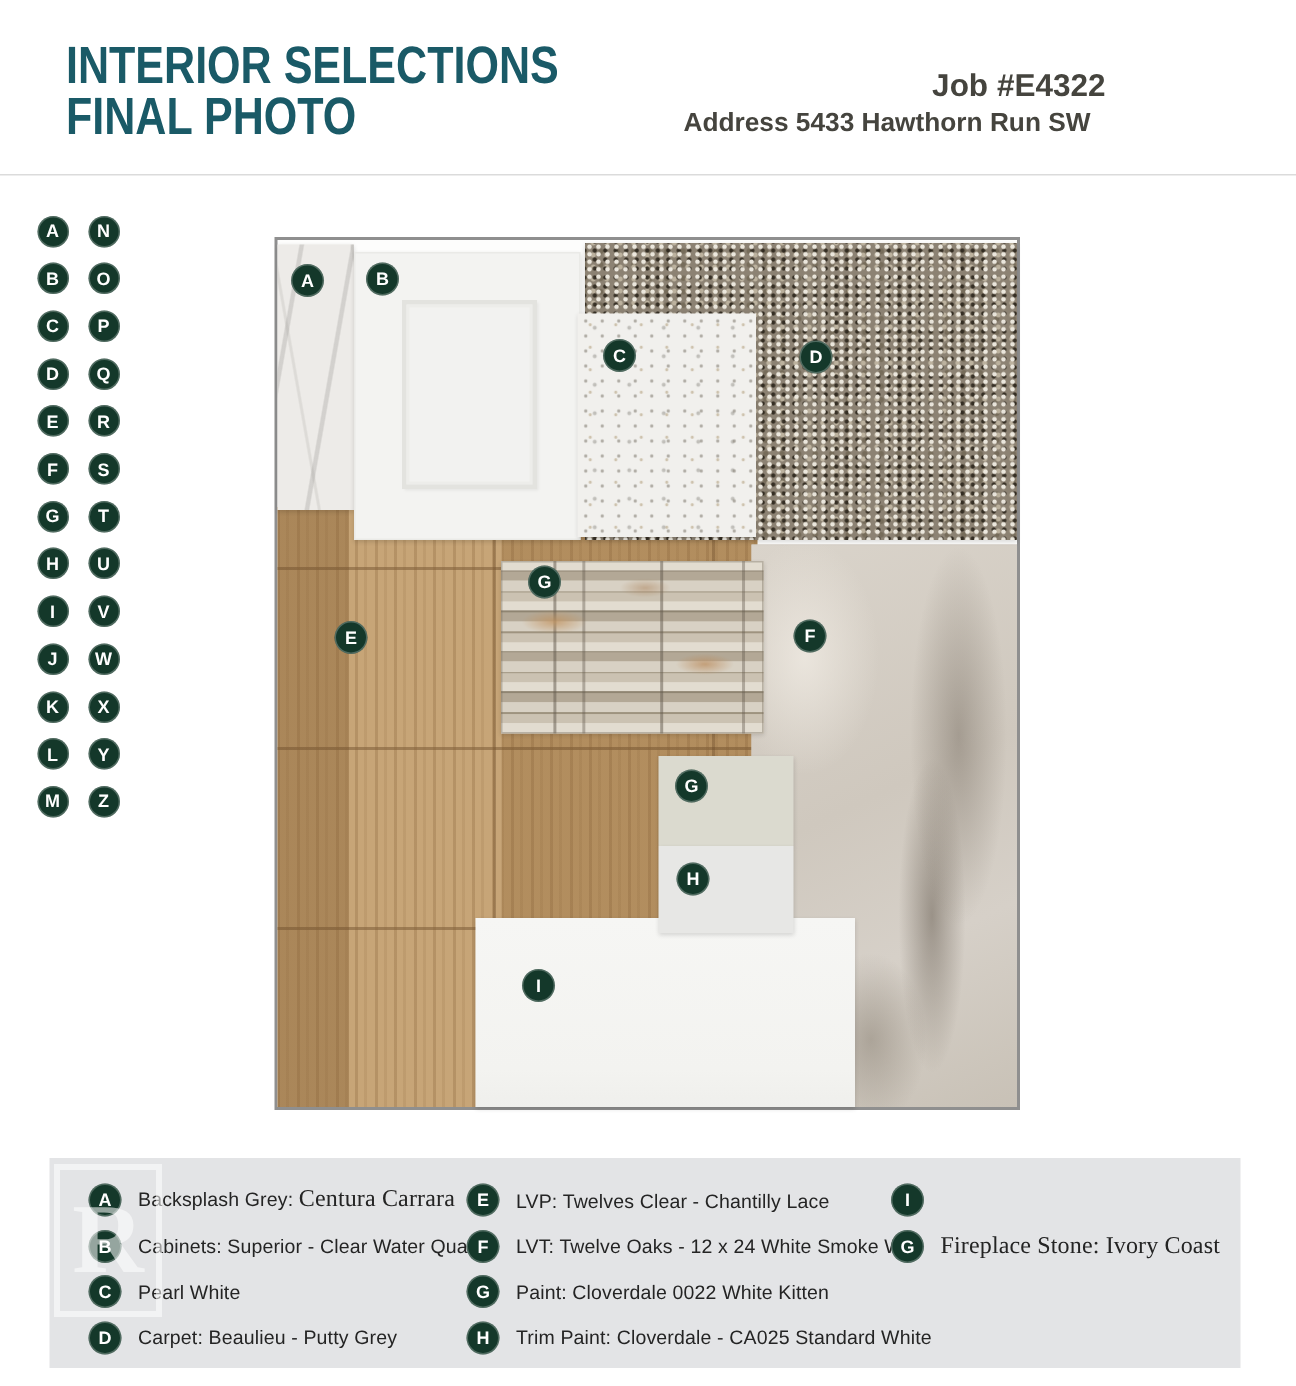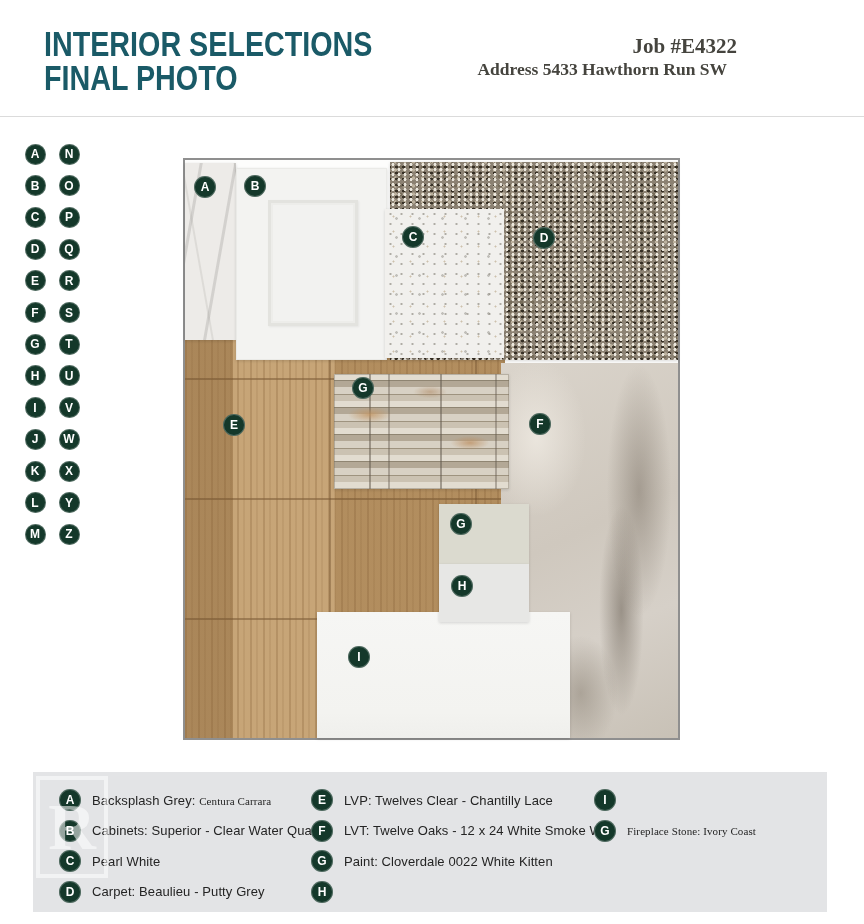--- a/index.html
+++ b/index.html
@@ -5,22 +5,22 @@
   html,body{margin:0;padding:0;background:#ffffff;}
   .page{position:relative;width:864px;height:924px;background:#ffffff;overflow:hidden;
         font-family:"Liberation Sans",sans-serif;}
 
   
   .title{position:absolute;left:44px;top:27px;margin:0;color:#1A5A67;
          font-family:"Liberation Sans",sans-serif;font-weight:700;font-size:35px;
          line-height:34px;letter-spacing:0px;transform:scaleX(.82);transform-origin:top left;
          white-space:nowrap;}
   .title .tline{display:block;}
-  .jobinfo{position:absolute;right:127px;top:34px;text-align:right;color:#45443E;
-           font-family:Liberation Serif, serif;font-weight:700;}
+  .jobinfo{position:absolute;right:127px;top:46px;text-align:right;color:#45443E;
+           font-family:Liberation Sans, sans-serif;font-weight:700;}
   .jobline{font-size:21px;line-height:24px;}
   .addrline{font-size:17.5px;line-height:22px;margin-right:10px;white-space:nowrap;}
   .divider{position:absolute;left:0;top:116px;width:864px;height:1px;background:#DBDBDB;}
 
   
   .badge{position:absolute;border-radius:50%;background:#14382A;color:#ffffff;
          display:flex;align-items:center;justify-content:center;
          font-weight:700;font-family:"Liberation Sans",sans-serif;
          box-shadow:0 0 0 1px rgba(255,255,255,.25) inset;}
 
@@ -77,21 +77,21 @@
   .sample-wall-paint{background:#DBDACF;}
   .sample-trim-paint{background:#E7E7E5;}
   .sample-wall-tile{background:linear-gradient(180deg,#F6F6F4 0%,#F3F3F0 80%,#EFEFEC 100%);}
 
   
   .legend{position:absolute;left:33px;top:772px;width:794px;height:140px;background:#E3E4E6;}
   .legend-col{position:absolute;top:17px;}
   .legend-row{position:relative;display:flex;align-items:center;height:22px;margin-bottom:8.5px;}
   .legend-row .badge{position:relative;flex:0 0 auto;width:22px;height:22px;font-size:12px;}
   .legend-text{margin-left:11px;font-size:13px;color:#242424;white-space:nowrap;letter-spacing:.1px;}
-  .legend-text .serif{font-family:"Liberation Serif",serif;font-size:11px;}
+  .legend-text .serif{font-family:"Liberation Serif",serif;font-size:16px;}
 
   
   .watermark{position:absolute;left:0;top:0;width:864px;height:924px;pointer-events:none;z-index:6;}
   .wm-box{position:absolute;left:36px;top:776px;width:64px;height:94px;
           border:4px solid rgba(255,255,255,.55);display:flex;align-items:center;justify-content:center;}
   .wm-letter{font-family:"Liberation Serif",serif;font-weight:700;font-size:66px;color:rgba(255,255,255,.55);line-height:1;}
   .wm-text{position:absolute;left:30px;top:912px;font-weight:700;font-size:22px;
            letter-spacing:5px;color:rgba(255,255,255,.62);}
 </style>
 </head>
@@ -195,20 +195,21 @@
           <div class="legend-row">
             <span class="badge" style="width: 22px; height: 22px; font-size: 12px; background: rgb(20, 56, 42);">F</span>
             <span class="legend-text"><span>LVT: Twelve Oaks - 12 x 24 White Smoke Wall</span></span>
           </div>
           <div class="legend-row">
             <span class="badge" style="width: 22px; height: 22px; font-size: 12px; background: rgb(20, 56, 42);">G</span>
             <span class="legend-text"><span>Paint: Cloverdale 0022 White Kitten</span></span>
           </div>
           <div class="legend-row">
             <span class="badge" style="width: 22px; height: 22px; font-size: 12px; background: rgb(20, 56, 42);">H</span>
+            <span class="legend-text"><span>Trim Paint: Cloverdale - CA025 Standard White</span></span>
           </div>
         </div>
         <div class="legend-col" style="left: 561px;">
           <div class="legend-row">
             <span class="badge" style="width: 22px; height: 22px; font-size: 12px; background: rgb(20, 56, 42);">I</span>
           </div>
           <div class="legend-row">
             <span class="badge" style="width: 22px; height: 22px; font-size: 12px; background: rgb(20, 56, 42);">G</span>
             <span class="legend-text"><span class="serif">Fireplace Stone: Ivory Coast</span></span>
           </div>

